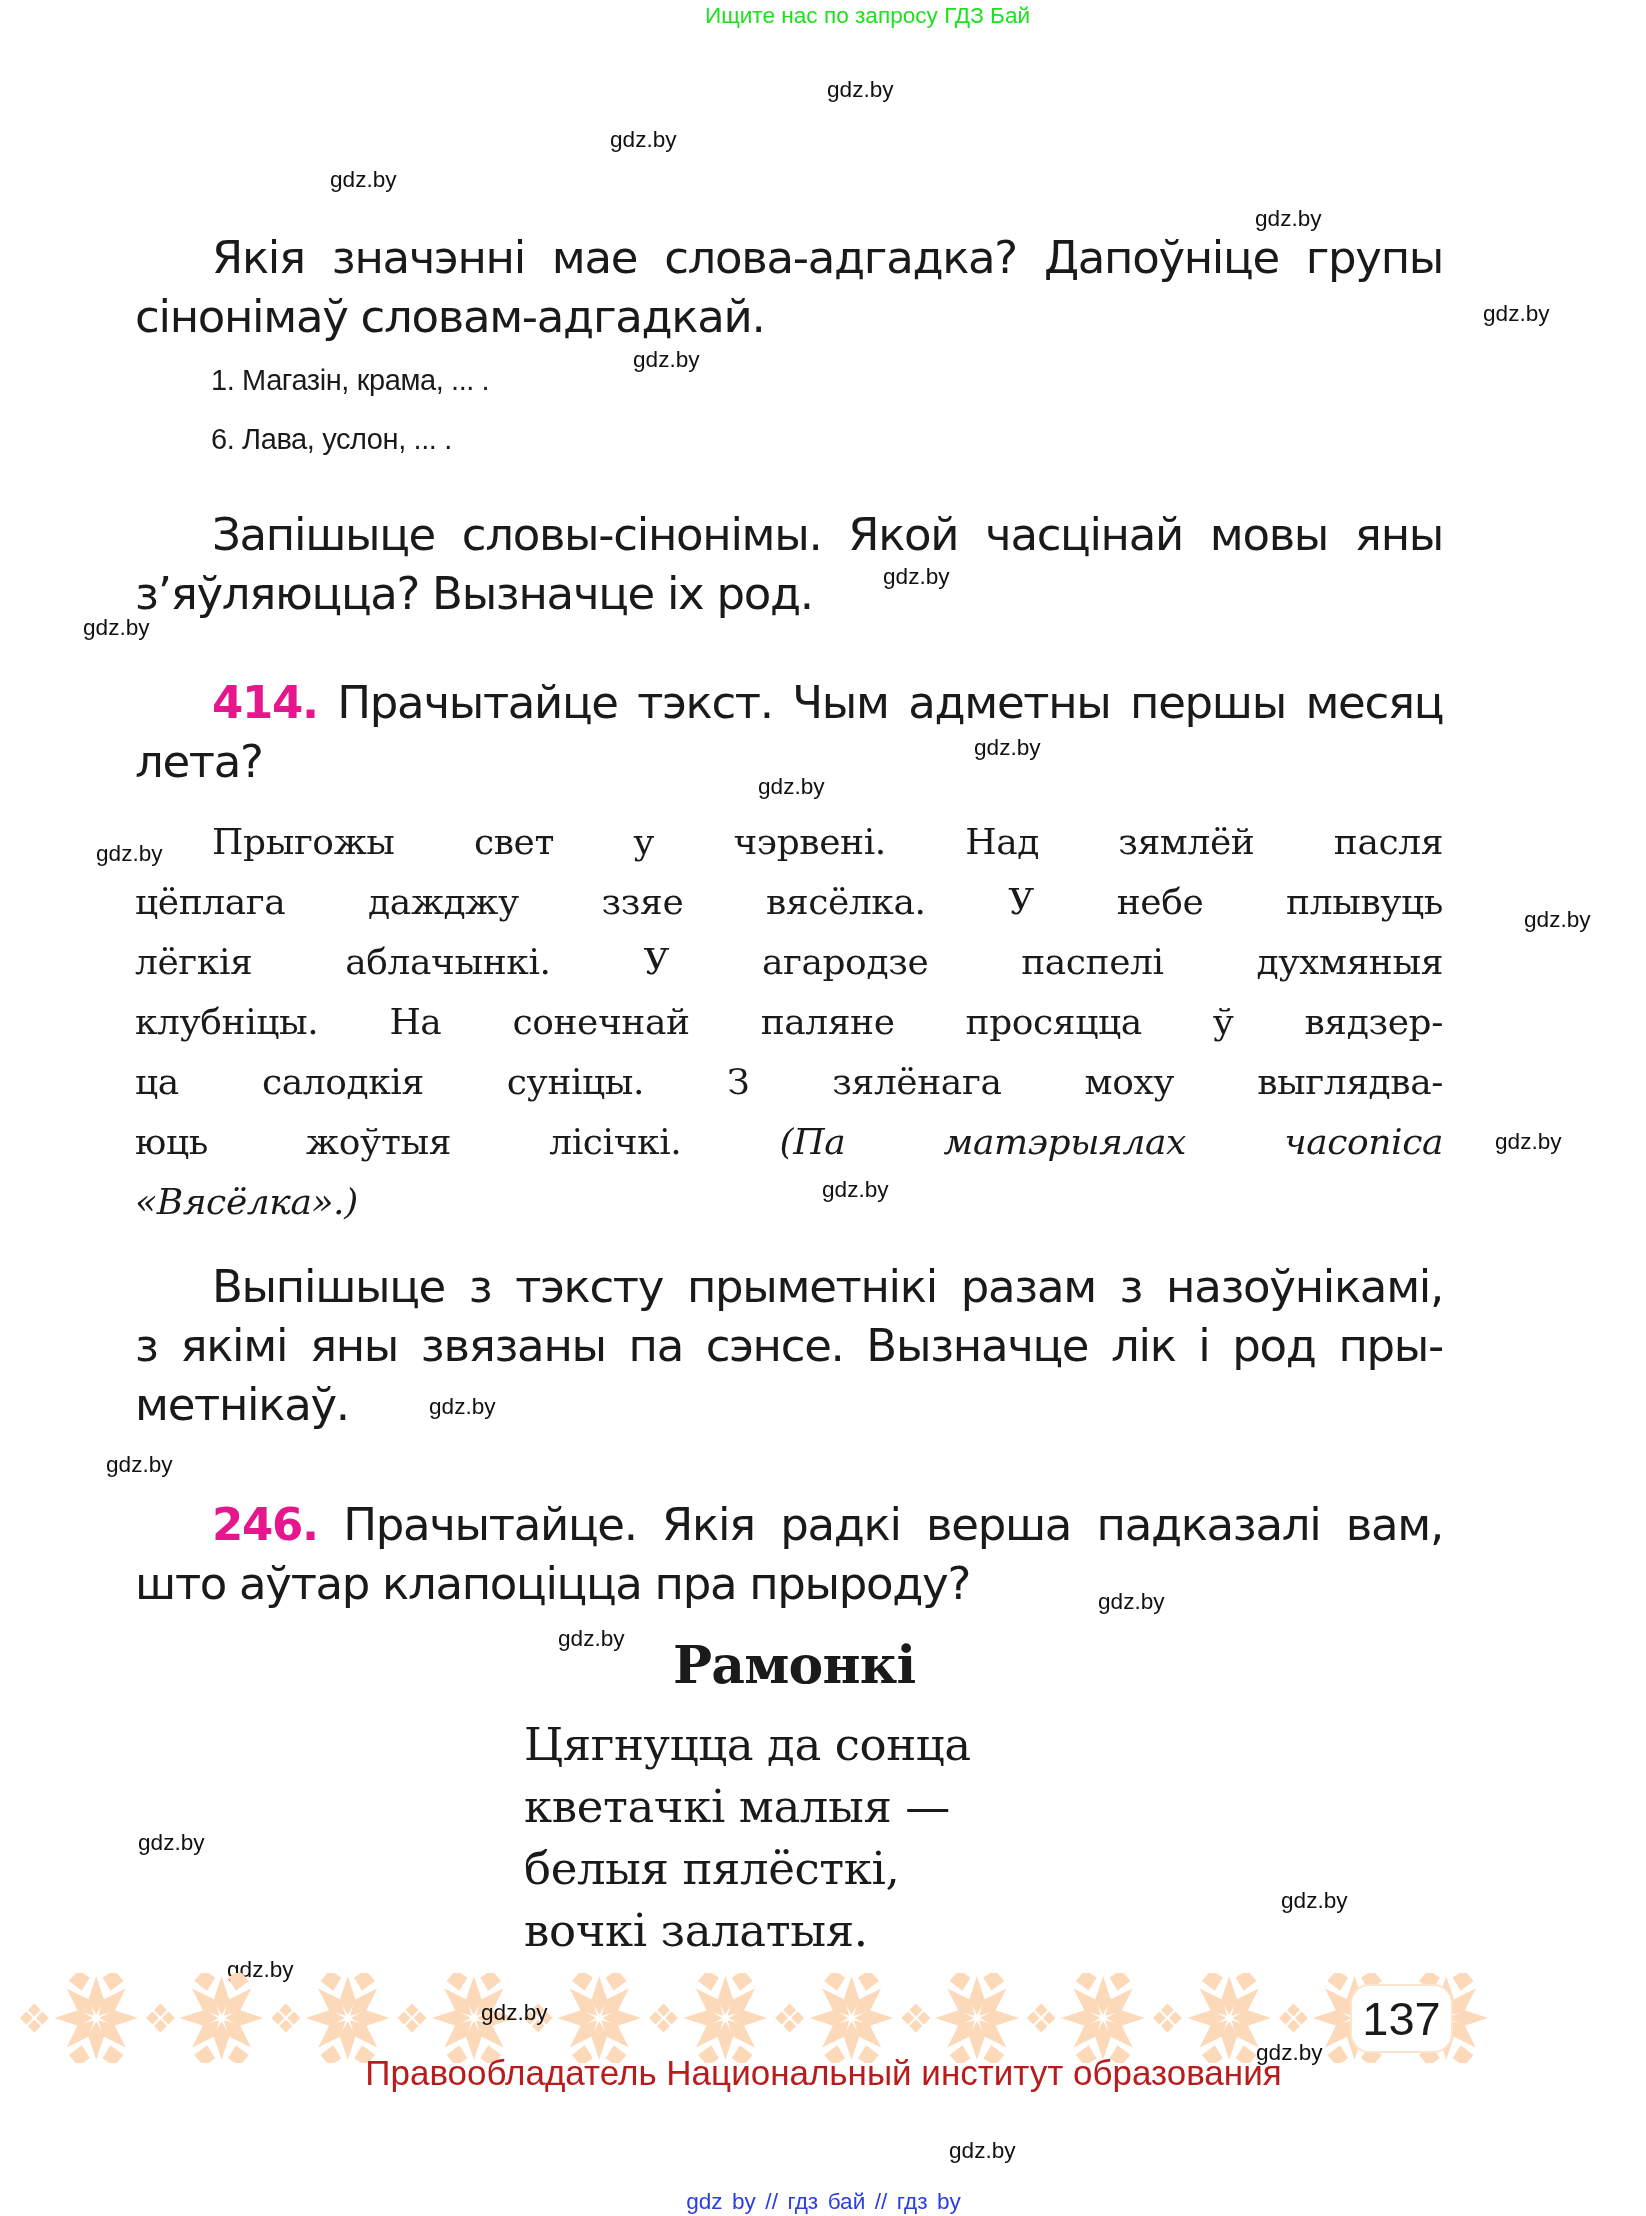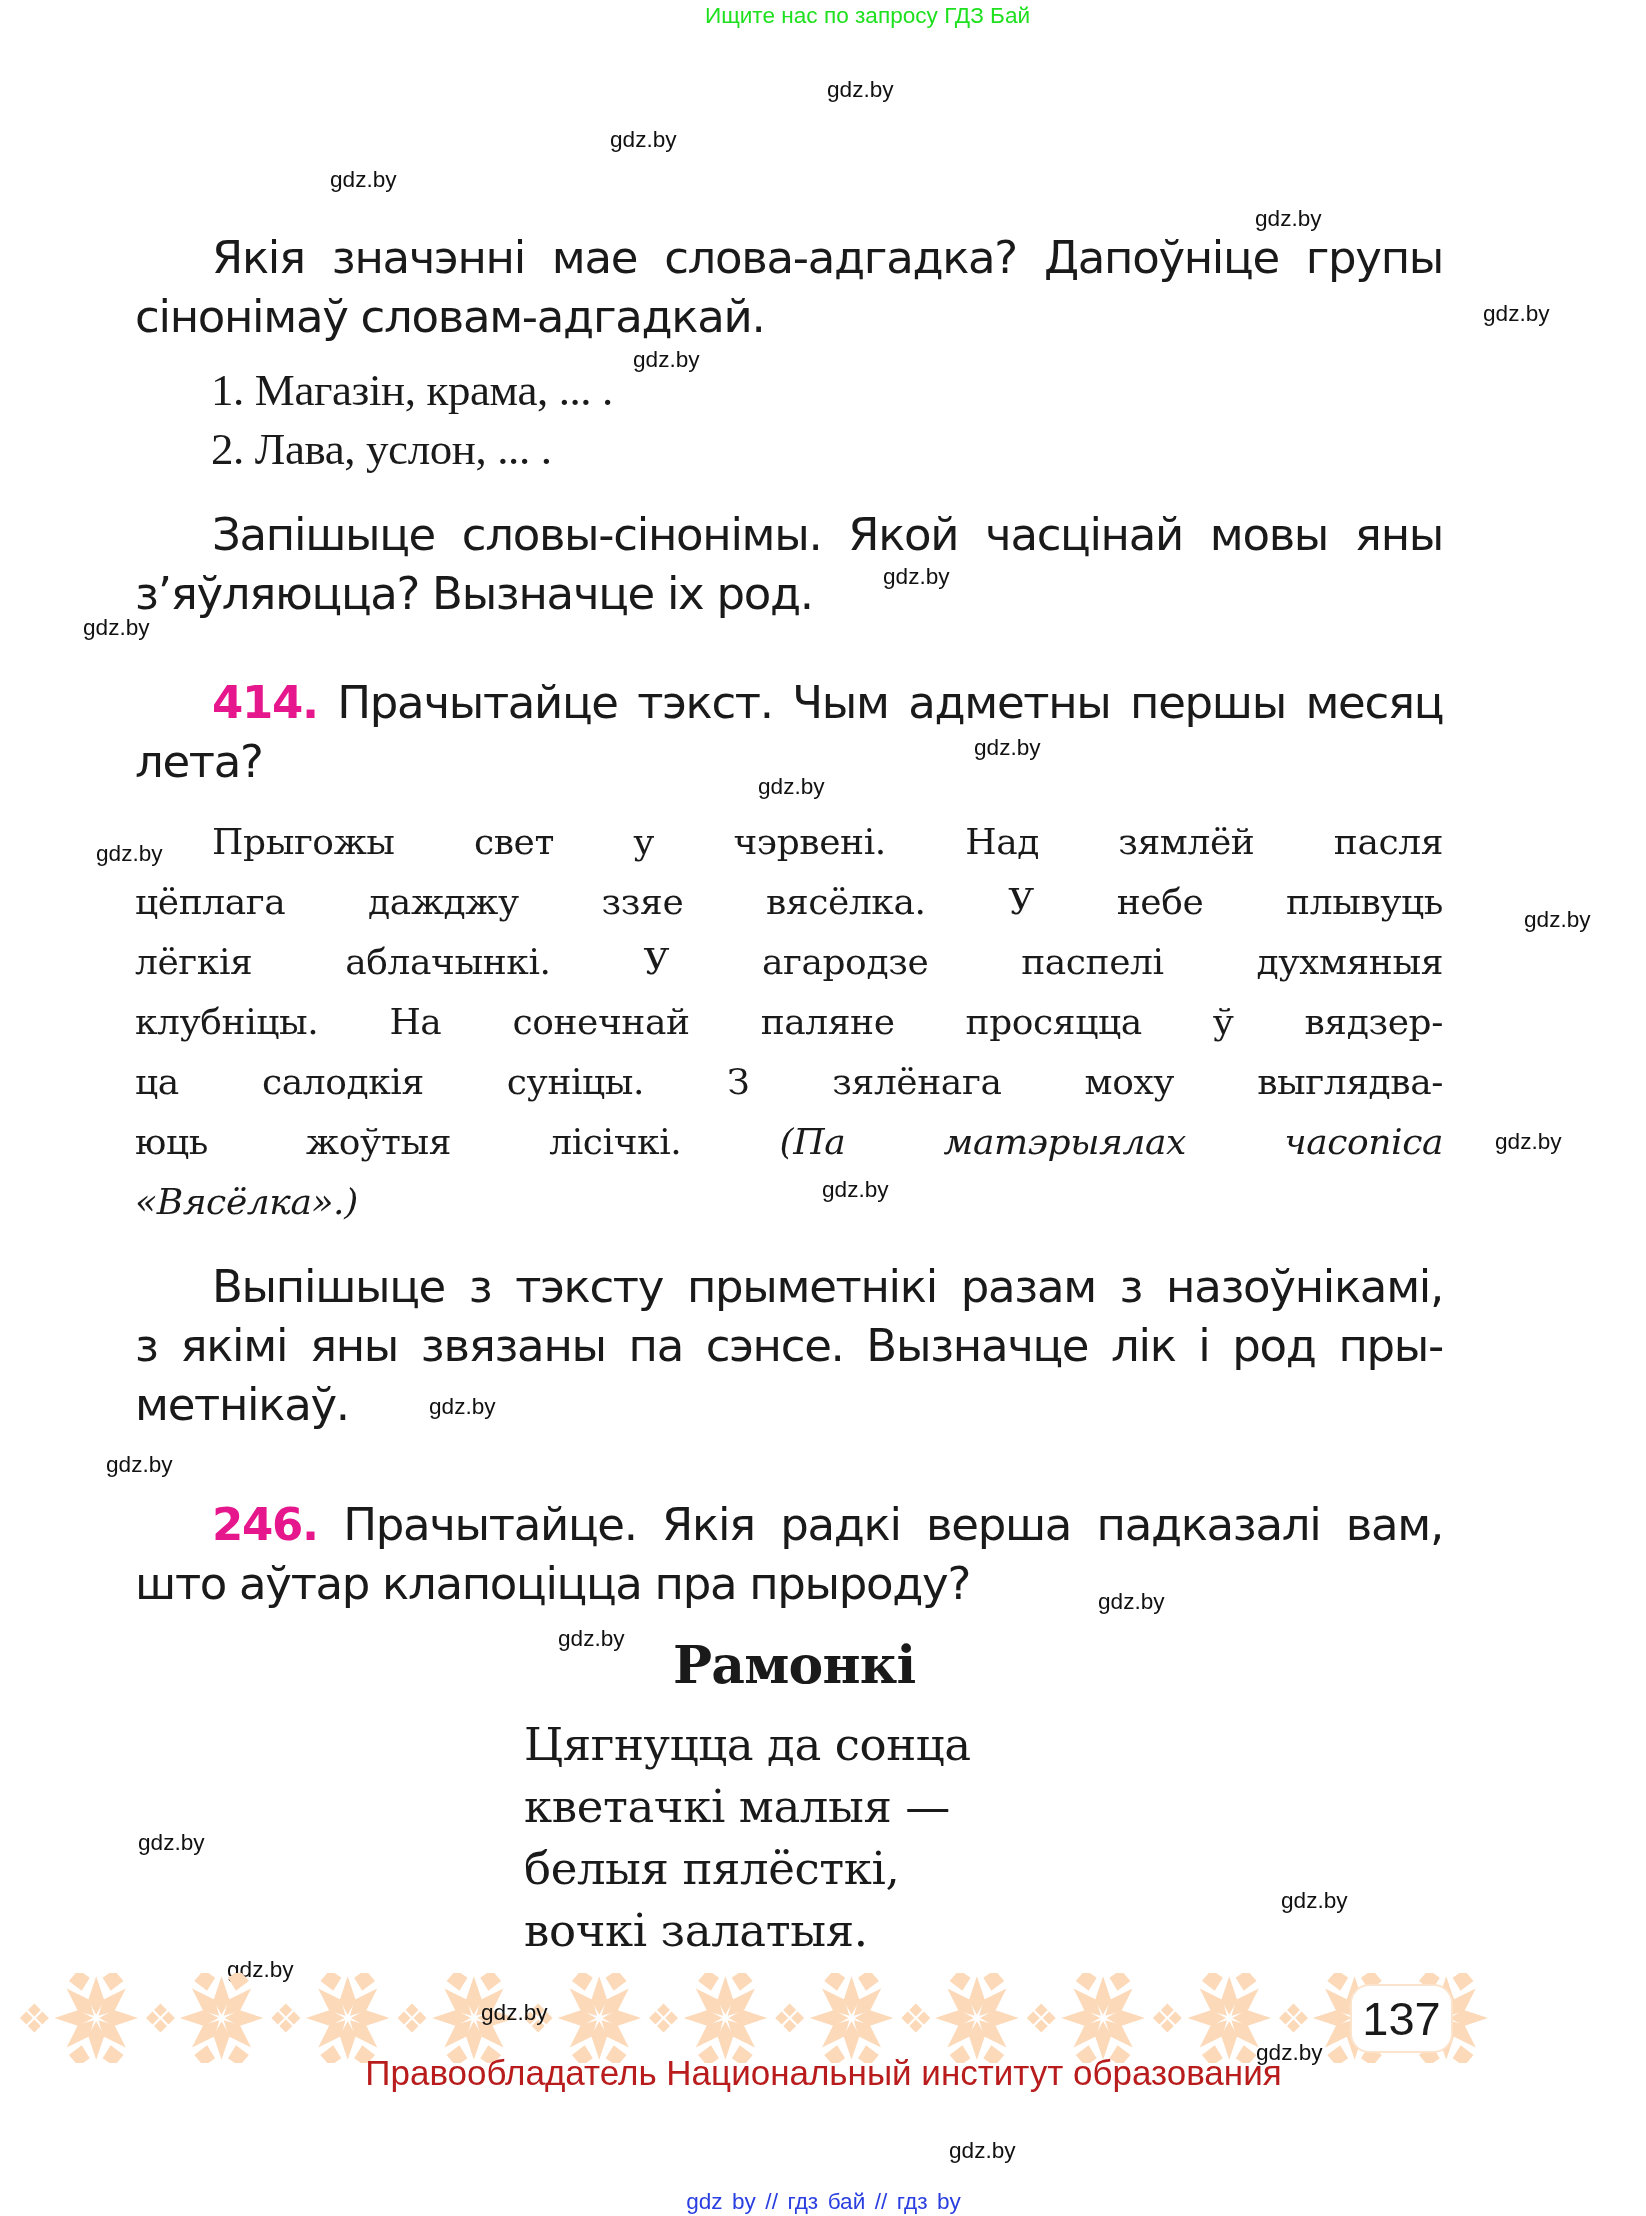--- a/index.html
+++ b/index.html
@@ -19,21 +19,21 @@
 
   .serif-text { position:absolute; left:135px; width:1308px; font-family:"DejaVu Serif", "Liberation Serif", serif;
           font-size:36px; line-height:60px; color:#1a1a1a; letter-spacing:-0.4px; }
   .serif-text .line { display:block; white-space:nowrap; text-align:justify; text-align-last:justify; }
   .serif-text .line.last { text-align-last:left; }
   .serif-text .line.indent { padding-left:77px; }
   .ital { font-style:italic; }
 
   .ex-num { color:#e6168c; font-weight:bold; }
 
-  .list-item { position:absolute; left:211px; font-family:Liberation Serif, serif; font-size:45px; color:#1a1a1a; letter-spacing:-0.4px; }
+  .list-item { position:absolute; left:211px; font-family:Liberation Sans, sans-serif; font-size:29px; color:#1a1a1a; letter-spacing:-0.4px; }
 
   #poem-title { left:673px; top:1634px; font-family:"DejaVu Serif", serif; font-weight:bold; font-size:52px; color:#1a1a1a; letter-spacing:-0.8px; }
   .poem-line { position:absolute; left:524px; font-family:"DejaVu Serif", serif; font-size:45px; color:#1a1a1a; letter-spacing:-0.4px; }
 
   #ornament { position:absolute; left:0; top:1973px; width:1499px; height:90px; }
 
   #page-number-box { position:absolute; left:1350px; top:1984px; width:103px; height:69px; background:#fff;
           border:2.4px solid #fbe3cc; border-radius:19.3px; box-sizing:border-box; display:flex; align-items:center; justify-content:center; }
   #page-number { font-family:"Liberation Sans", sans-serif; font-size:47px; color:#1a1a1a; }
 
@@ -67,21 +67,21 @@
 <div class="abs wm" style="left:138px;top:1830px;">gdz.by</div>
 <div class="abs wm" style="left:1281px;top:1888px;">gdz.by</div>
 <div class="abs wm" style="left:227px;top:1957px;">gdz.by</div>
 
 <div class="para" style="top:228px;">
   <span class="line indent">Якія значэнні мае слова-адгадка? Дапоўніце групы</span>
   <span class="line last">сінонімаў словам-адгадкай.</span>
 </div>
 
 <div class="list-item" style="top:364px;">1. Магазін, крама, ... .</div>
-<div class="list-item" style="top:423px;">2. Лава, услон, ... .</div>
+<div class="list-item" style="top:423px;">6. Лава, услон, ... .</div>
 
 <div class="para" style="top:505px;">
   <span class="line indent">Запішыце словы-сінонімы. Якой часцінай мовы яны</span>
   <span class="line last">з’яўляюцца? Вызначце іх род.</span>
 </div>
 
 <div class="para" style="top:673px;">
   <span class="line indent"><span class="ex-num">414.</span> <span>Прачытайце тэкст. Чым адметны першы месяц</span></span>
   <span class="line last">лета?</span>
 </div>

